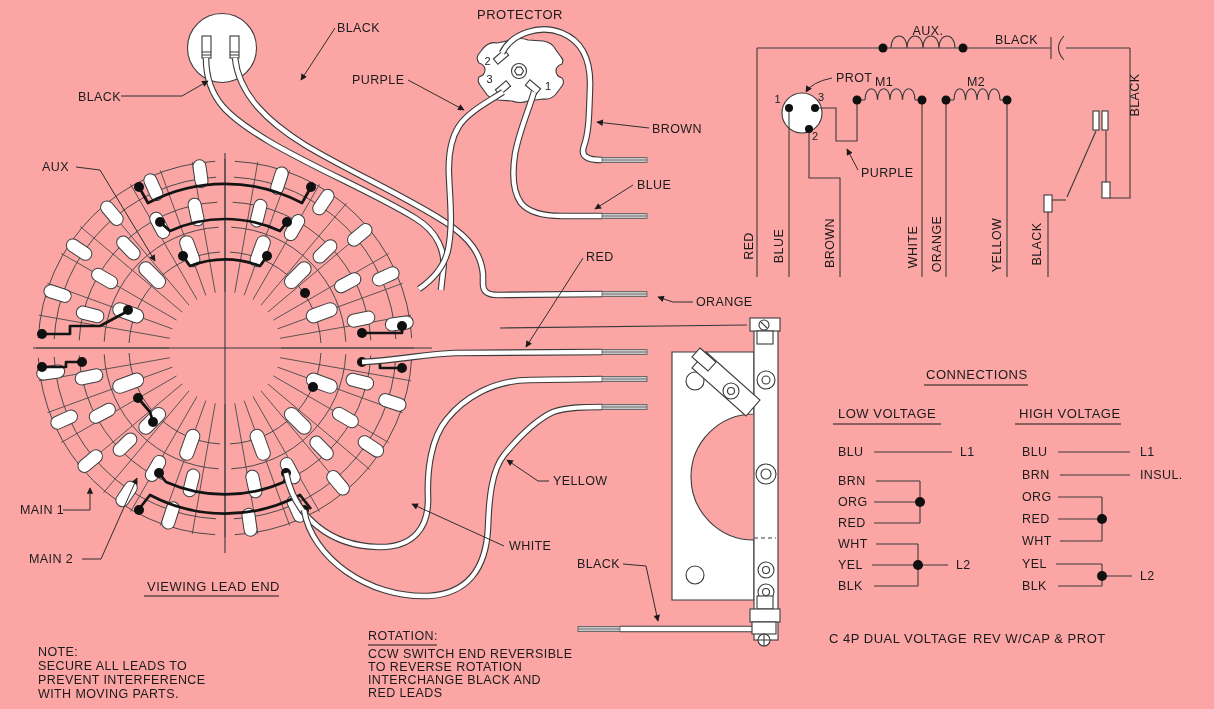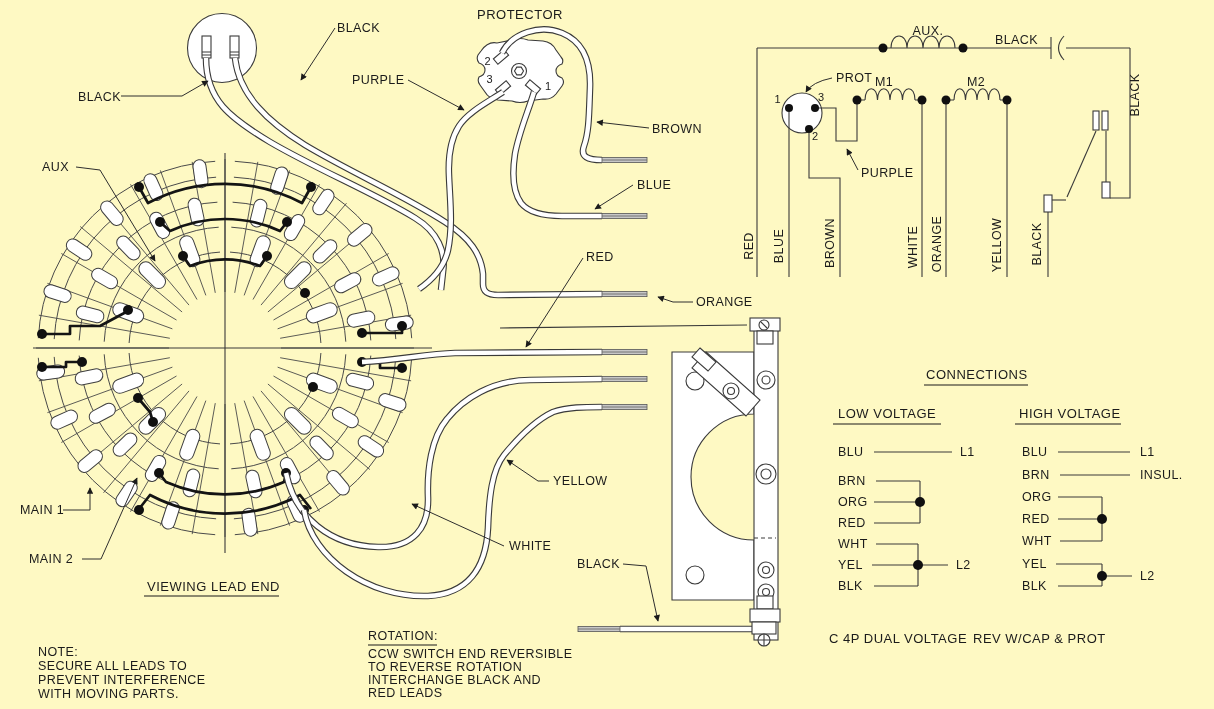--- a/index.html
+++ b/index.html
@@ -1,16 +1,16 @@
 <!DOCTYPE html>
 <html><head>
 <meta charset="utf-8">
 <style>
   html,body{margin:0;padding:0;background:#fff}
-  .page{width:1214px;height:709px;position:relative;background:#fef9c3;overflow:hidden}
+  .page{width:1214px;height:709px;position:relative;background:#fca5a5;overflow:hidden}
   svg{display:block}
   .t{font-family:"Liberation Sans",sans-serif;font-size:12.5px;fill:#1b1b1b;letter-spacing:.4px}
   .t13{font-family:"Liberation Sans",sans-serif;font-size:13px;fill:#1b1b1b;letter-spacing:.5px}
   .mid{text-anchor:middle}
   .end{text-anchor:end}
   .thin{stroke:#3a3a3a;stroke-width:1.1;fill:none}
   .thinf{stroke:#3a3a3a;stroke-width:1.1;fill:#fff}
   .bold{stroke:#141414;stroke-width:2.7;fill:none;stroke-linejoin:round}
   .dot{fill:#101010;stroke:none}
   .wire{stroke:#3a3a3a;stroke-width:6.6;fill:none;stroke-linejoin:round;stroke-linecap:butt}

